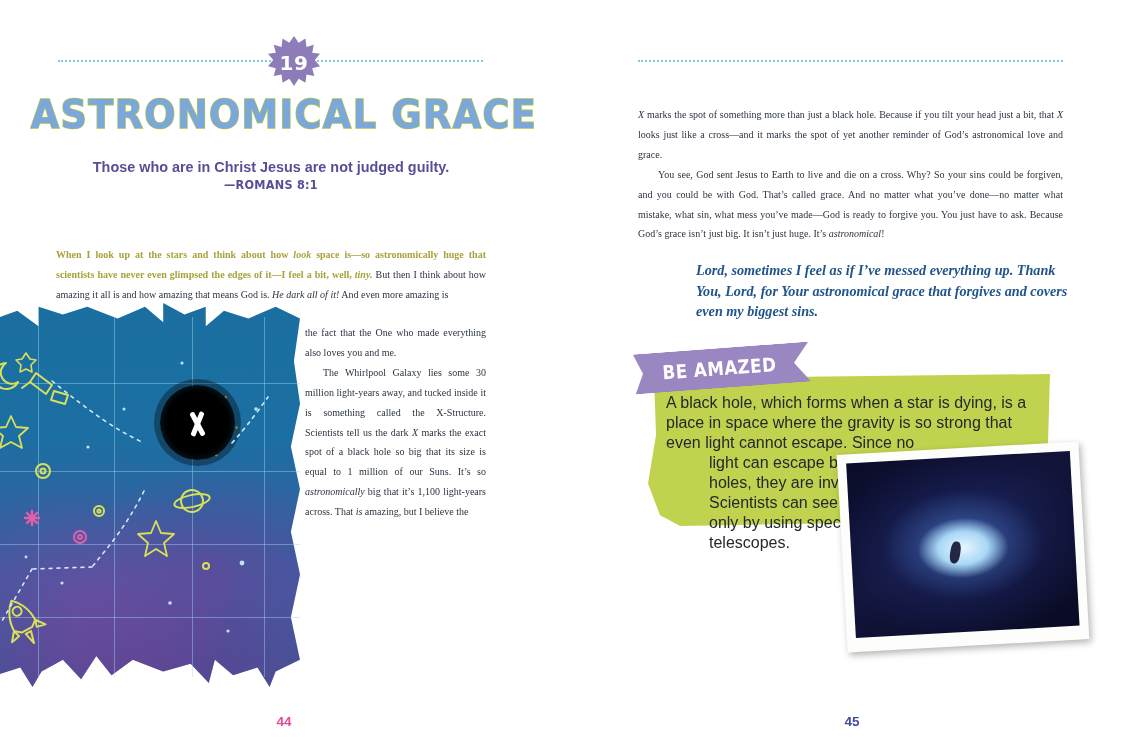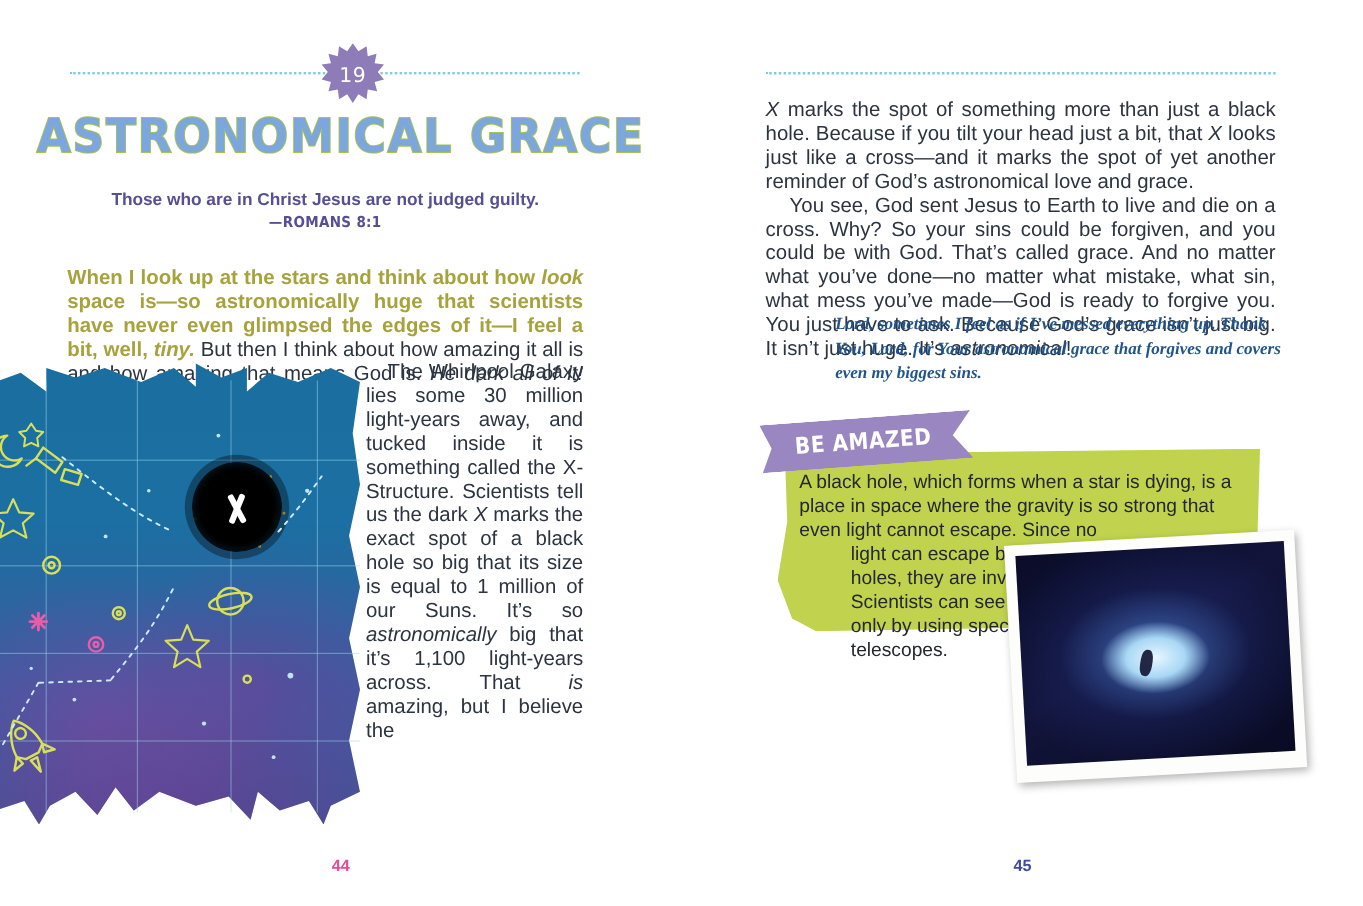--- a/index.html
+++ b/index.html
@@ -60,22 +60,22 @@
       100% 34%, 90% 46%, 100% 58%, 85% 62%, 89% 77%, 74% 74%,
       72% 90%, 59% 82%, 50% 96%, 41% 82%, 28% 90%, 26% 74%,
       11% 77%, 15% 62%, 0% 58%, 10% 46%, 0% 34%, 15% 32%,
       11% 17%, 26% 21%, 28% 5%, 41% 13%
     );
   }
   .chapter-num {
     position: relative;
     color: #ffffff;
     font-family: "DejaVu Sans", sans-serif;
-    font-weight: 400;
-    font-size: 17px;
+    font-weight: 700;
+    font-size: 20px;
     letter-spacing: 0.5px;
     line-height: 1;
     transform: translateY(1px);
   }
 
   .chapter-title {
     position: absolute;
     left: 0; top: 92px;
     width: 568px;
     text-align: center;
@@ -110,26 +110,27 @@
     font-family: "DejaVu Sans", sans-serif;
     font-weight: 700;
     font-size: 12.5px;
     letter-spacing: 0.3px;
     transform: scaleX(0.9);
   }
 
   
   .col-text {
     color: #2b3440;
-    font-family: Liberation Sans, sans-serif;
-    font-size: 17px;
+    font-family: Liberation Serif, serif;
+    font-size: 10px;
     line-height: 19.9px;
     text-align: justify;
     -webkit-hyphens: auto;
     hyphens: auto;
+    margin-top: 23px;
   }
   .lead-in {
     position: absolute;
     left: 56px; top: 222px;
     width: 430px;
   }
   .lead-in b { color: #a8a23c; font-weight: 700; }
   .lead-in i { font-style: italic; }
 
   .narrow-col {
@@ -417,20 +418,21 @@
           <path d="M56 30 C 96 62, 118 78, 148 92"></path>
           <path d="M148 140 C 130 176, 112 196, 96 216"></path>
           <path d="M96 216 L 36 218"></path>
           <path d="M36 218 L 6 270"></path>
           <path d="M236 92 C 252 74, 262 60, 272 46"></path>
         </g>
       </svg>
     </div>
 
     <div class="col-text narrow-col">
+      <p class="first">the fact that the One who made everything also loves you and me.</p>
       <p><span>The Whirlpool Galaxy lies some 30 million light-years away, and tucked inside it is something called the X-Structure. Scientists tell us the dark </span><i>X</i><span> marks the exact spot of a black hole so big that its size is equal to 1 million of our Suns. It’s so </span><i>astronomically</i><span> big that it’s 1,100 light-years across. That </span><i>is</i><span> amazing, but I believe the</span></p>
     </div>
 
     <div class="page-num pn-left">44</div>
   </div>
 
   <div class="page-right">
     <div class="page-num">45</div>
   </div>
 

